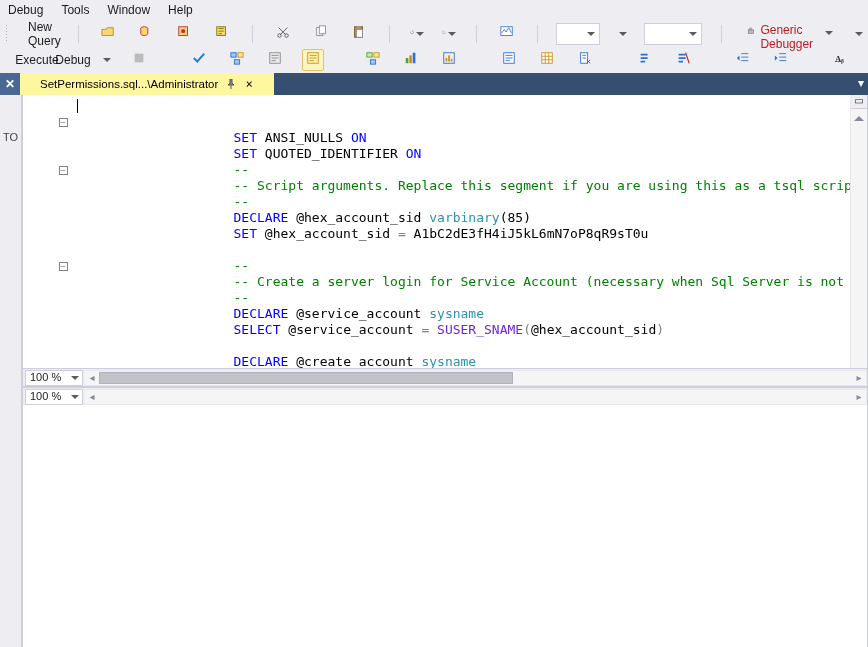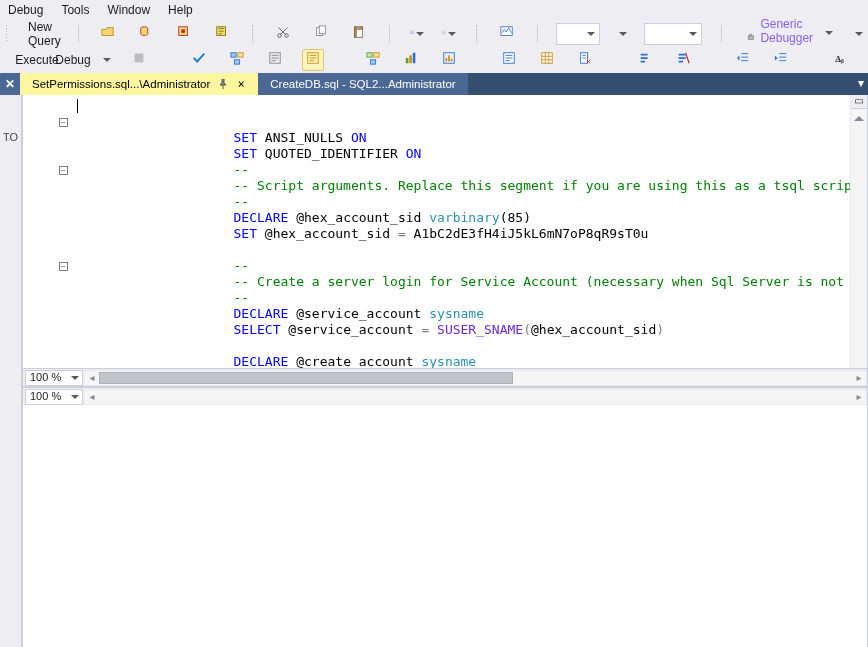--- a/index.html
+++ b/index.html
@@ -10,30 +10,30 @@
 .menubar span{cursor:default}
 
 
 .toolbar{display:flex;align-items:center;gap:16px;padding:2px 4px;background:#eeeef2;user-select:none}
 .tb-grip{width:5px;height:18px;background:repeating-linear-gradient(to bottom,#b0b0b0 0 1px,transparent 1px 3px);margin:0 2px}
 .tb-btn{display:inline-flex;justify-content:center;min-width:22px;height:22px;padding:0 3px;border:1px solid transparent;border-radius:2px}
 .tb-sep{width:1px;height:18px;background:#cccedb;margin:0 3px}
 .tb-text{padding:0 4px;height:22px;display:inline-flex;align-items:center}
 .tb-dd{display:inline-flex;align-items:center;height:22px;border:1px solid #cccedb;background:#fff;padding:0 16px 0 6px;position:relative;color:#6d6d6d}
 .tb-dd::after{content:"";position:absolute;right:4px;top:8px;border:4px solid transparent;border-top-color:#5b5b5b}
-.tb-ddplain{display:inline-flex;align-items:flex-end;height:22px;padding:0 16px 0 6px;position:relative;color:#8b5cf6}
+.tb-ddplain{display:inline-flex;align-items:flex-start;height:22px;padding:0 16px 0 6px;position:relative;color:#b91c1c}
 .tb-ddplain::after{content:"";position:absolute;right:2px;top:8px;border:4px solid transparent;border-top-color:#5b5b5b}
 .tb-ddsmall{min-width:12px;padding:0 10px 0 0}
 .tb-ddsmall::after{content:"";position:absolute;right:0;top:8px;border:4px solid transparent;border-top-color:#5b5b5b}
 .ico{width:16px;height:16px;display:inline-block}
 
 
 .tabstrip{display:flex;align-items:stretch;background:#364e6f;height:22px;position:relative}
 .tab-x-left{width:20px;display:flex;align-items:center;justify-content:center;color:#fff;background:#4b6894;font-weight:bold}
-.tab{display:flex;align-items:center;padding:0 12px;gap:8px;font-size:11.5px;white-space:nowrap}
+.tab{display:flex;align-items:center;padding:0 20px;gap:8px;font-size:11.5px;white-space:nowrap}
 .tab.active{background:#fff6a0;color:#000}
 .tab.inactive{background:#4b6894;color:#fff}
 .tab-pin{width:10px;height:10px;display:inline-block}
 .tab-close{width:10px;text-align:center;font-family:Consolas,monospace}
 .tab-dd{position:absolute;right:4px;top:3px;color:#fff}
 
 
 .workspace{display:flex;height:560px}
 .leftgutter{width:22px;background:#eeeef2;border-right:1px solid #cccedb;text-align:center;padding-top:36px;font-size:11px;color:#444;writing-mode:initial}
 .main{flex:1;display:flex;flex-direction:column;min-width:0}
@@ -295,23 +295,20 @@
 
 <div class="tabstrip">
   <div class="tab-x-left">✕</div>
   <div class="tab active">
     <span>SetPermissions.sql...\Administrator</span>
     <svg class="tab-pin" viewBox="0 0 10 10">
         <path d="M4 0h2v4l2 2H2l2-2zM5 6v4" stroke="#555" fill="#888"></path>
       </svg>
     <span class="tab-close">×</span>
   </div>
-  <div class="tab inactive">
-    <span>CreateDB.sql - SQL2...Administrator</span>
-  </div>
   <div class="tab-dd">▾</div>
 </div>
 
 <div class="workspace">
   <div class="leftgutter">
     <div>TO</div>
   </div>
   <div class="main">
 
     <div class="editor-wrap" style="height:292px">

